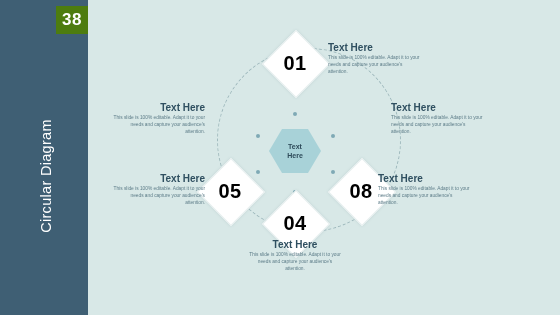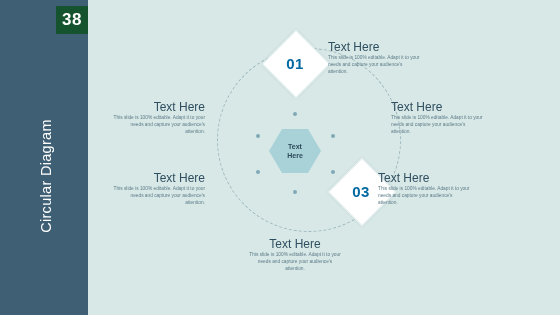--- a/index.html
+++ b/index.html
@@ -16,21 +16,21 @@
   }
   
   .sidebar{
     position:absolute;left:0;top:0;
     width:88px;height:315px;
     background:#3f5f74;
   }
   .slide-number-box{
     position:absolute;left:56px;top:6px;
     width:32px;height:28px;
-    background:#14532d;
+    background:#4d7c0f;
     color:#ffffff;
     font-size:17px;
     font-weight:bold;
     display:flex;align-items:center;justify-content:center;
     letter-spacing:0.5px;
   }
   .side-title{
     position:absolute;
     left:-54px;
     top:168px;
@@ -84,41 +84,41 @@
     width:46px;height:46px;
     background:#ffffff;
     transform:rotate(45deg);
     border:1px solid #e8f0f0;
     box-shadow:0 0 3px rgba(120,150,160,0.25);
   }
   .node .num{
     position:absolute;
     left:0;top:0;width:46px;height:46px;
     display:flex;align-items:center;justify-content:center;
-    color:#0369a1;
-    font-size:15px;
+    color:#000000;
+    font-size:20px;
     font-weight:bold;
     letter-spacing:0.5px;
   }
   
   .dot{
     position:absolute;
     width:4px;height:4px;
     border-radius:50%;
     background:#7fa9b5;
   }
   
   .txt{
     position:absolute;
     width:92px;
   }
   .txt .t-head{
     color:#2f4f60;
-    font-size:12px;
-    font-weight:normal;
+    font-size:10px;
+    font-weight:bold;
     margin:0 0 2px 0;
     line-height:9px;
   }
   .txt .t-body{
     color:#5d7c88;
     font-size:4.8px;
     line-height:7px;
     margin:0;
   }
   .txt.right{text-align:left;}
@@ -160,32 +160,40 @@
       <p class="t-body">This slide is 100% editable. Adapt it to your needs and capture your audience's attention.</p>
     </div>
 
     <div class="txt right" style="left:303px;top:103px;">
       <p class="t-head">Text Here</p>
       <p class="t-body">This slide is 100% editable. Adapt it to your needs and capture your audience's attention.</p>
     </div>
 
     <div class="node" style="left:250px;top:168px;">
       <div class="diamond"></div>
-      <div class="num">03</div>
+      <div class="num">08</div>
     </div>
     <div class="txt right" style="left:290px;top:174px;">
       <p class="t-head">Text Here</p>
       <p class="t-body">This slide is 100% editable. Adapt it to your needs and capture your audience's attention.</p>
     </div>
 
+    <div class="node" style="left:184px;top:200px;">
+      <div class="diamond"></div>
+      <div class="num">04</div>
+    </div>
     <div class="txt center" style="left:161px;top:240px;">
       <p class="t-head">Text Here</p>
       <p class="t-body">This slide is 100% editable. Adapt it to your needs and capture your audience's attention.</p>
     </div>
 
+    <div class="node" style="left:119px;top:168px;">
+      <div class="diamond"></div>
+      <div class="num">05</div>
+    </div>
     <div class="txt left" style="left:25px;top:174px;">
       <p class="t-head">Text Here</p>
       <p class="t-body">This slide is 100% editable. Adapt it to your needs and capture your audience's attention.</p>
     </div>
 
     <div class="txt left" style="left:25px;top:103px;">
       <p class="t-head">Text Here</p>
       <p class="t-body">This slide is 100% editable. Adapt it to your needs and capture your audience's attention.</p>
     </div>
 

